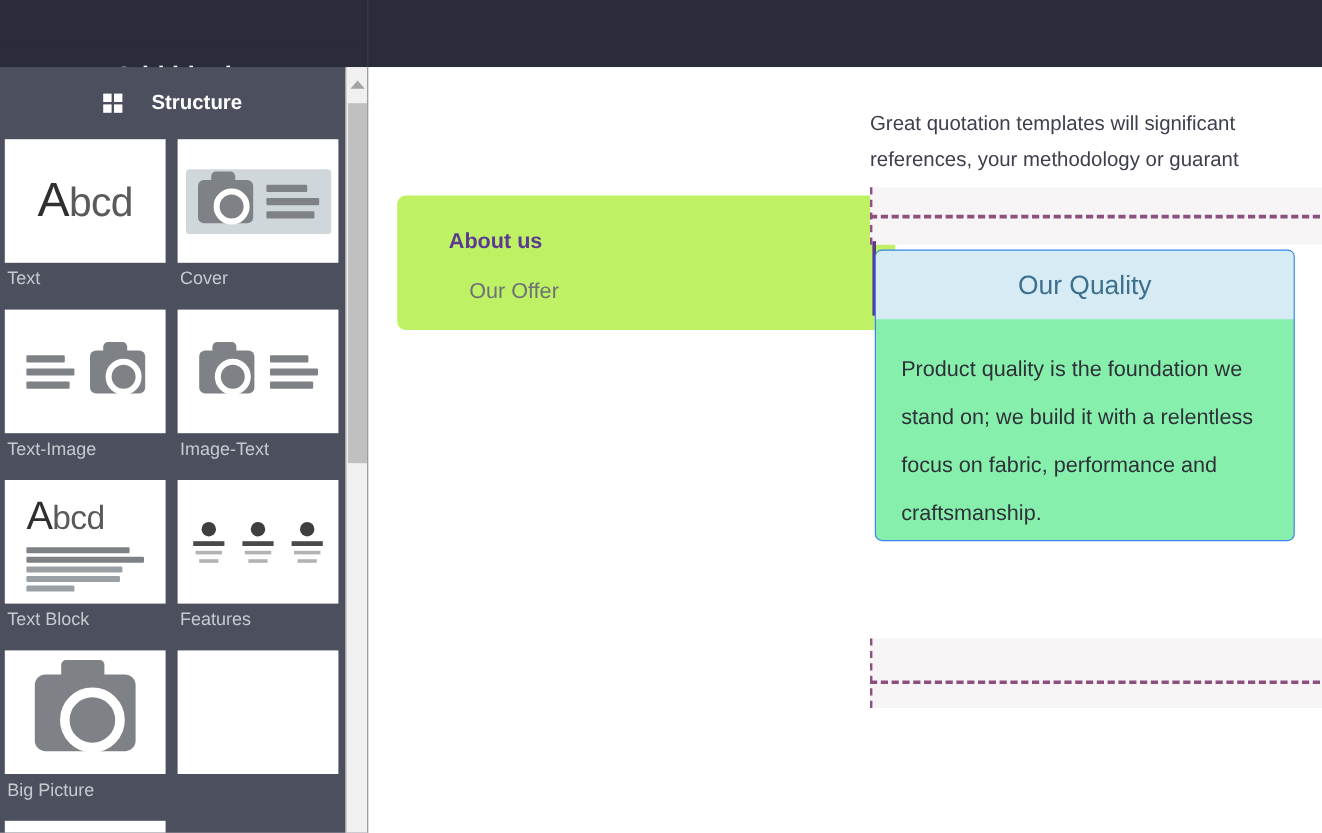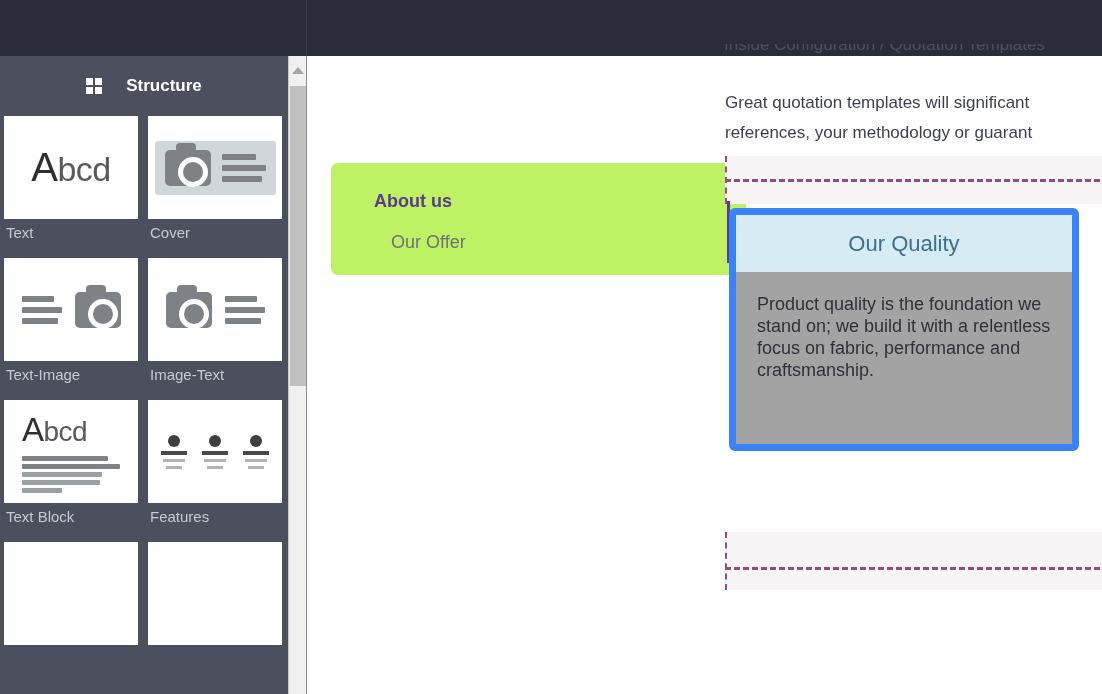--- a/index.html
+++ b/index.html
@@ -169,30 +169,30 @@
     border-top: 3px dashed #8d4f7e;
   }
   .dropcursor-a {
     position: absolute; left: 16px; top: 145px; width: 3px; height: 62px;
     background: #5b3a8f;
   }
 
   
   .quality-card {
     position: absolute; left: 18px; top: 152px; width: 350px; height: 243px;
-    background: #a3a3a3; border: 7px solid #3b82f6; border-radius: 6px;
+    background: #86efac; border: 1px solid #3b82f6; border-radius: 6px;
     overflow: hidden;
   }
   .quality-head {
     height: 57px; background: #d6ebf3; display: flex;
     align-items: center; justify-content: center;
   }
   .quality-head span { font-size: 22px; color: #3d6f8e; }
   .quality-body {
-    padding: 21px 21px 0 21px; font-size: 18px; color: #2f3138; line-height: 22px;
+    padding: 21px 21px 0 21px; font-size: 18px; color: #2f3138; line-height: 40px;
   }
 
   
   .dropzone-b {
     position: absolute; left: 14px; top: 476px; width: 420px; height: 58px;
     background: #f7f4f6;
     border-left: 2px dashed #8d4f7e;
   }
   .dashline-b {
     position: absolute; left: 14px; top: 511px; width: 420px; height: 0;
@@ -204,23 +204,20 @@
 
 <div id="root">
 
   <div class="topbar">
     <div class="topbar-left">
       <div class="topbar-title">Add blocks</div>
     </div>
     <div class="topbar-divider"></div>
   </div>
 
-  <div class="breadcrumb-clip">
-    <div class="breadcrumb-text">Inside Configuration / Quotation Templates</div>
-  </div>
 
   <div class="sidebar">
     <div class="sidebar-inner">
 
       <div class="section-head">
         <span class="grid-icon">
           <i></i>
             <i></i>
             <i></i>
             <i></i>
@@ -313,20 +310,26 @@
                   <i class="dot"></i>
                   <i class="l1"></i>
                   <i class="l2"></i>
                   <i class="l3"></i>
                 </span>
             </div>
           </div>
           <div class="block-label">Features</div>
         </div>
 
+        <div class="block-card">
+          <div class="block-thumb">
+            <span class="cam big"></span>
+          </div>
+          <div class="block-label">Big Picture</div>
+        </div>
 
         <div class="block-card">
           <div class="block-thumb"></div>
         </div>
         <div class="block-card">
           <div class="block-thumb"></div>
         </div>
 
       </div>
     </div>

